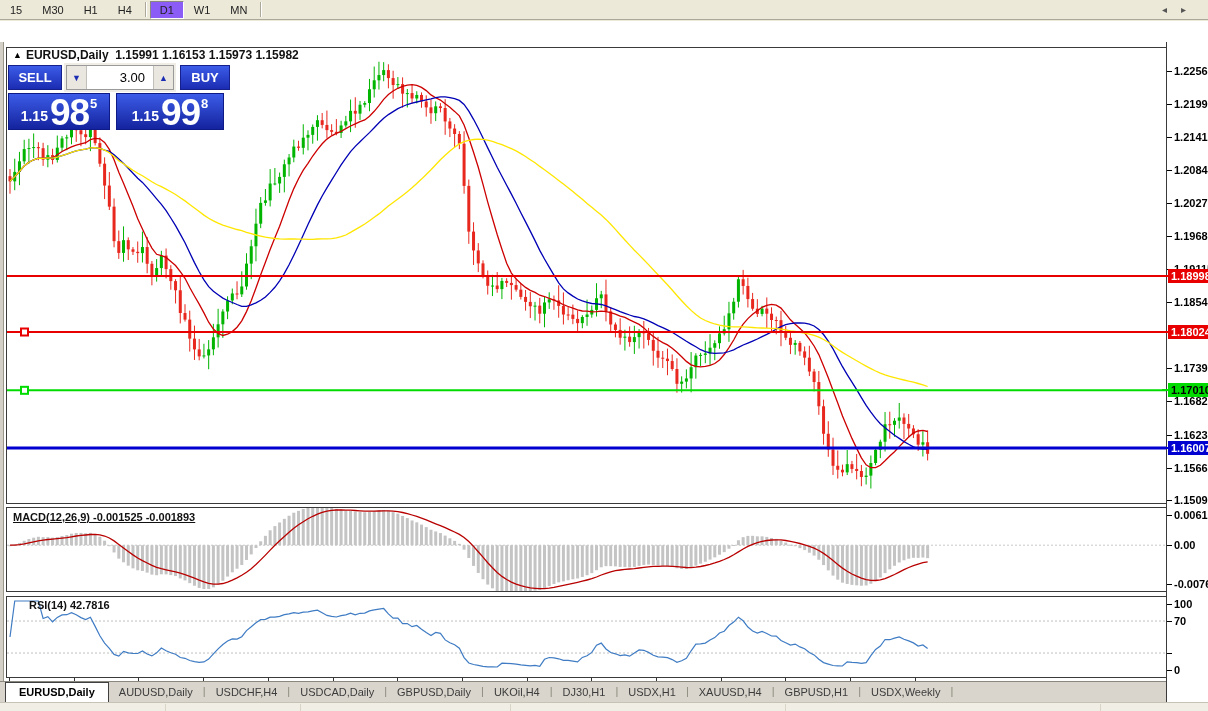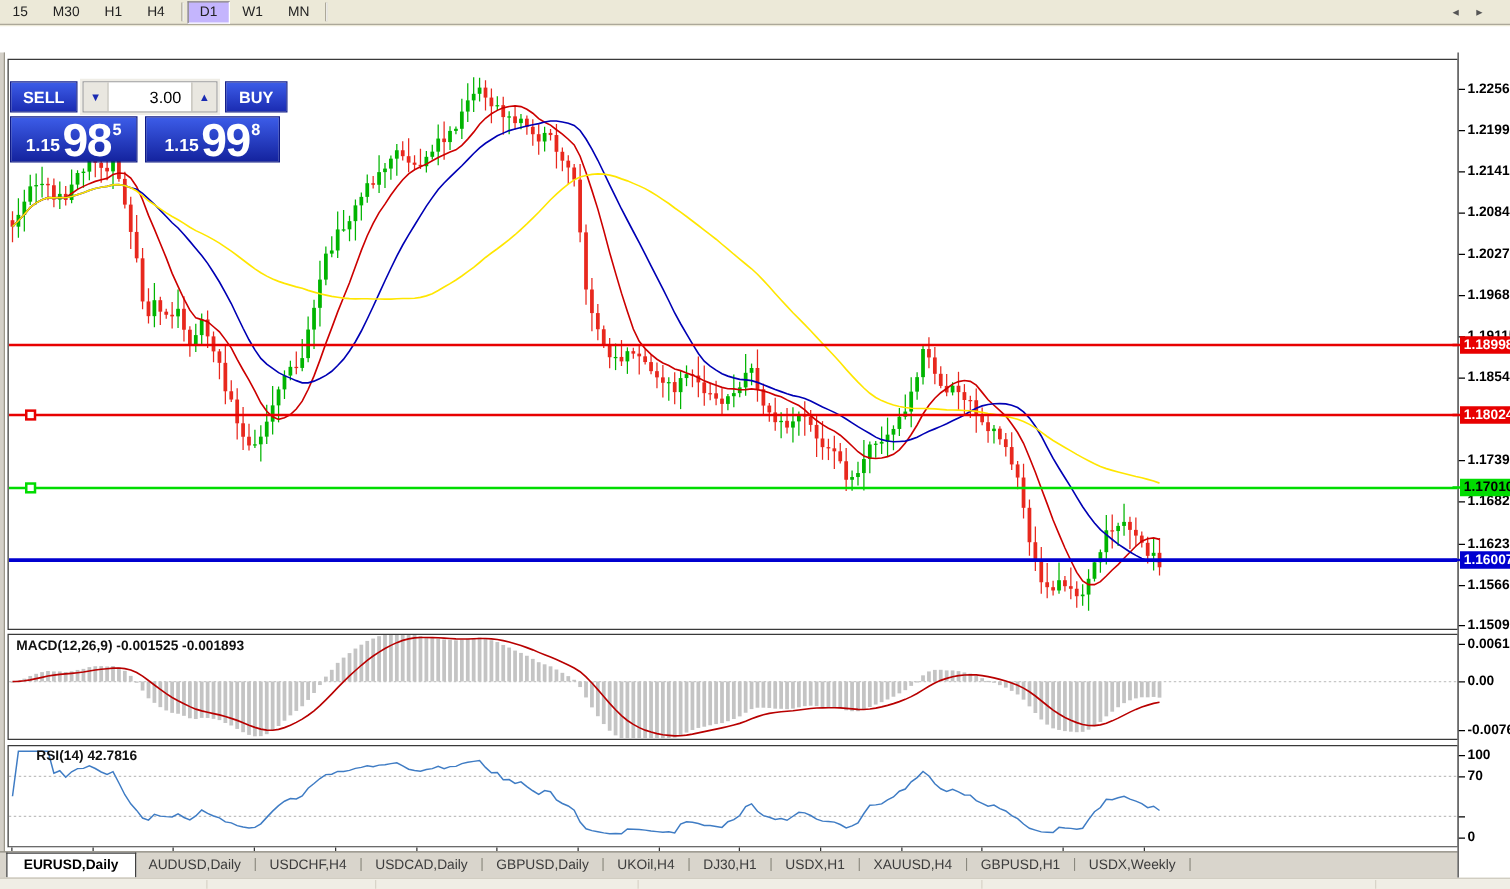--- a/index.html
+++ b/index.html
@@ -6,34 +6,34 @@
   body{
     width:1208px;height:711px;position:relative;overflow:hidden;
     background:#ece9d8;font-family:"Liberation Sans",sans-serif;
     -webkit-font-smoothing:none;
   }
   
   .toolbar{position:absolute;left:0;top:0;width:1208px;height:20px;background:#ece9d8;
     border-bottom:1px solid #aca899;display:flex;align-items:center;box-sizing:border-box;padding-left:0;}
   .tf-btn{font-size:11px;color:#222;padding:2px 9px;margin:0;border:1px solid transparent;background:transparent;
     font-family:inherit;line-height:12px;cursor:default;}
-  .tf-btn.active{background:#c4b5fd;border:1px solid #8a887e;border-right-color:#fff;border-bottom-color:#fff;}
+  .tf-btn.active{background:#8b5cf6;border:1px solid #8a887e;border-right-color:#fff;border-bottom-color:#fff;}
   .tf-sep{width:1px;height:15px;background:#aca899;border-right:1px solid #fff;margin:0 3px;}
   
   .chart-window{position:absolute;left:0;top:21px;width:1208px;height:660px;background:#fff;}
   .win-edge{position:absolute;left:0;top:21px;width:3px;height:660px;background:#d4d0c8;border-right:1px solid #9a968a;}
   .panel{position:absolute;background:#fff;border:1px solid #3a3a3a;box-sizing:border-box;overflow:hidden;}
   #panel-main{left:6px;top:26px;width:1161px;height:457px;}
   #panel-macd{left:6px;top:486px;width:1161px;height:85px;}
   #panel-rsi{left:6px;top:575px;width:1161px;height:82px;}
   .panel svg{position:absolute;left:0;top:0;}
   .chart-title{position:absolute;left:13px;top:27px;z-index:7;font-size:12px;font-weight:bold;color:#111;white-space:nowrap;}
   .chart-title .tri{font-size:9px;margin-right:4px;vertical-align:1px;color:#000;}
   .ind-label{position:absolute;z-index:7;font-size:11px;font-weight:bold;color:#111;white-space:nowrap;}
-  #macd-label{left:13px;top:490px;}
+  #macd-label{left:13px;top:490px;text-decoration:underline;}
   #rsi-label{left:13px;top:578px;padding-left:16px;}
   
   .ocw{position:absolute;left:8px;top:44px;width:222px;z-index:9;}
   .ocw-row1{display:flex;height:25px;align-items:stretch;}
   .ocw-sell,.ocw-buy{width:54px;background:linear-gradient(#3c5ce8,#1b2cb2);color:#fff;font-size:13px;font-weight:bold;
     border:1px solid #15208c;font-family:inherit;cursor:default;}
   .ocw-sell{margin-right:4px;}
   .ocw-buy{margin-left:6px;width:50px;}
   .ocw-vol{display:flex;flex:1;border:1px solid #9a9a9a;background:#fff;box-shadow:0 0 0 2px #efede6;}
   .ocw-step{width:20px;background:#e9e7e0;border:none;border-right:1px solid #c2c0b8;color:#1b2cb2;font-size:9px;
@@ -82,20 +82,23 @@
     <div class="tf-sep"></div>
     <button class="tf-btn active">D1</button>
     <button class="tf-btn">W1</button>
     <button class="tf-btn">MN</button>
     <div class="tf-sep"></div>
   </div>
 
 <div class="chart-window">
   <div class="win-edge"></div>
 
+  <div class="chart-title">
+    <span class="tri">▲</span><span>EURUSD,Daily</span>&nbsp;&nbsp;<span>1.15991 1.16153 1.15973 1.15982</span>
+  </div>
 
   <div class="ocw">
     <div class="ocw-row1">
       <button class="ocw-sell">SELL</button>
       <div class="ocw-vol">
         <button class="ocw-step"><span>▼</span></button>
         <input class="ocw-field" value="3.00" style="">
         <button class="ocw-step"><span>▲</span></button>
       </div>
       <button class="ocw-buy">BUY</button>

